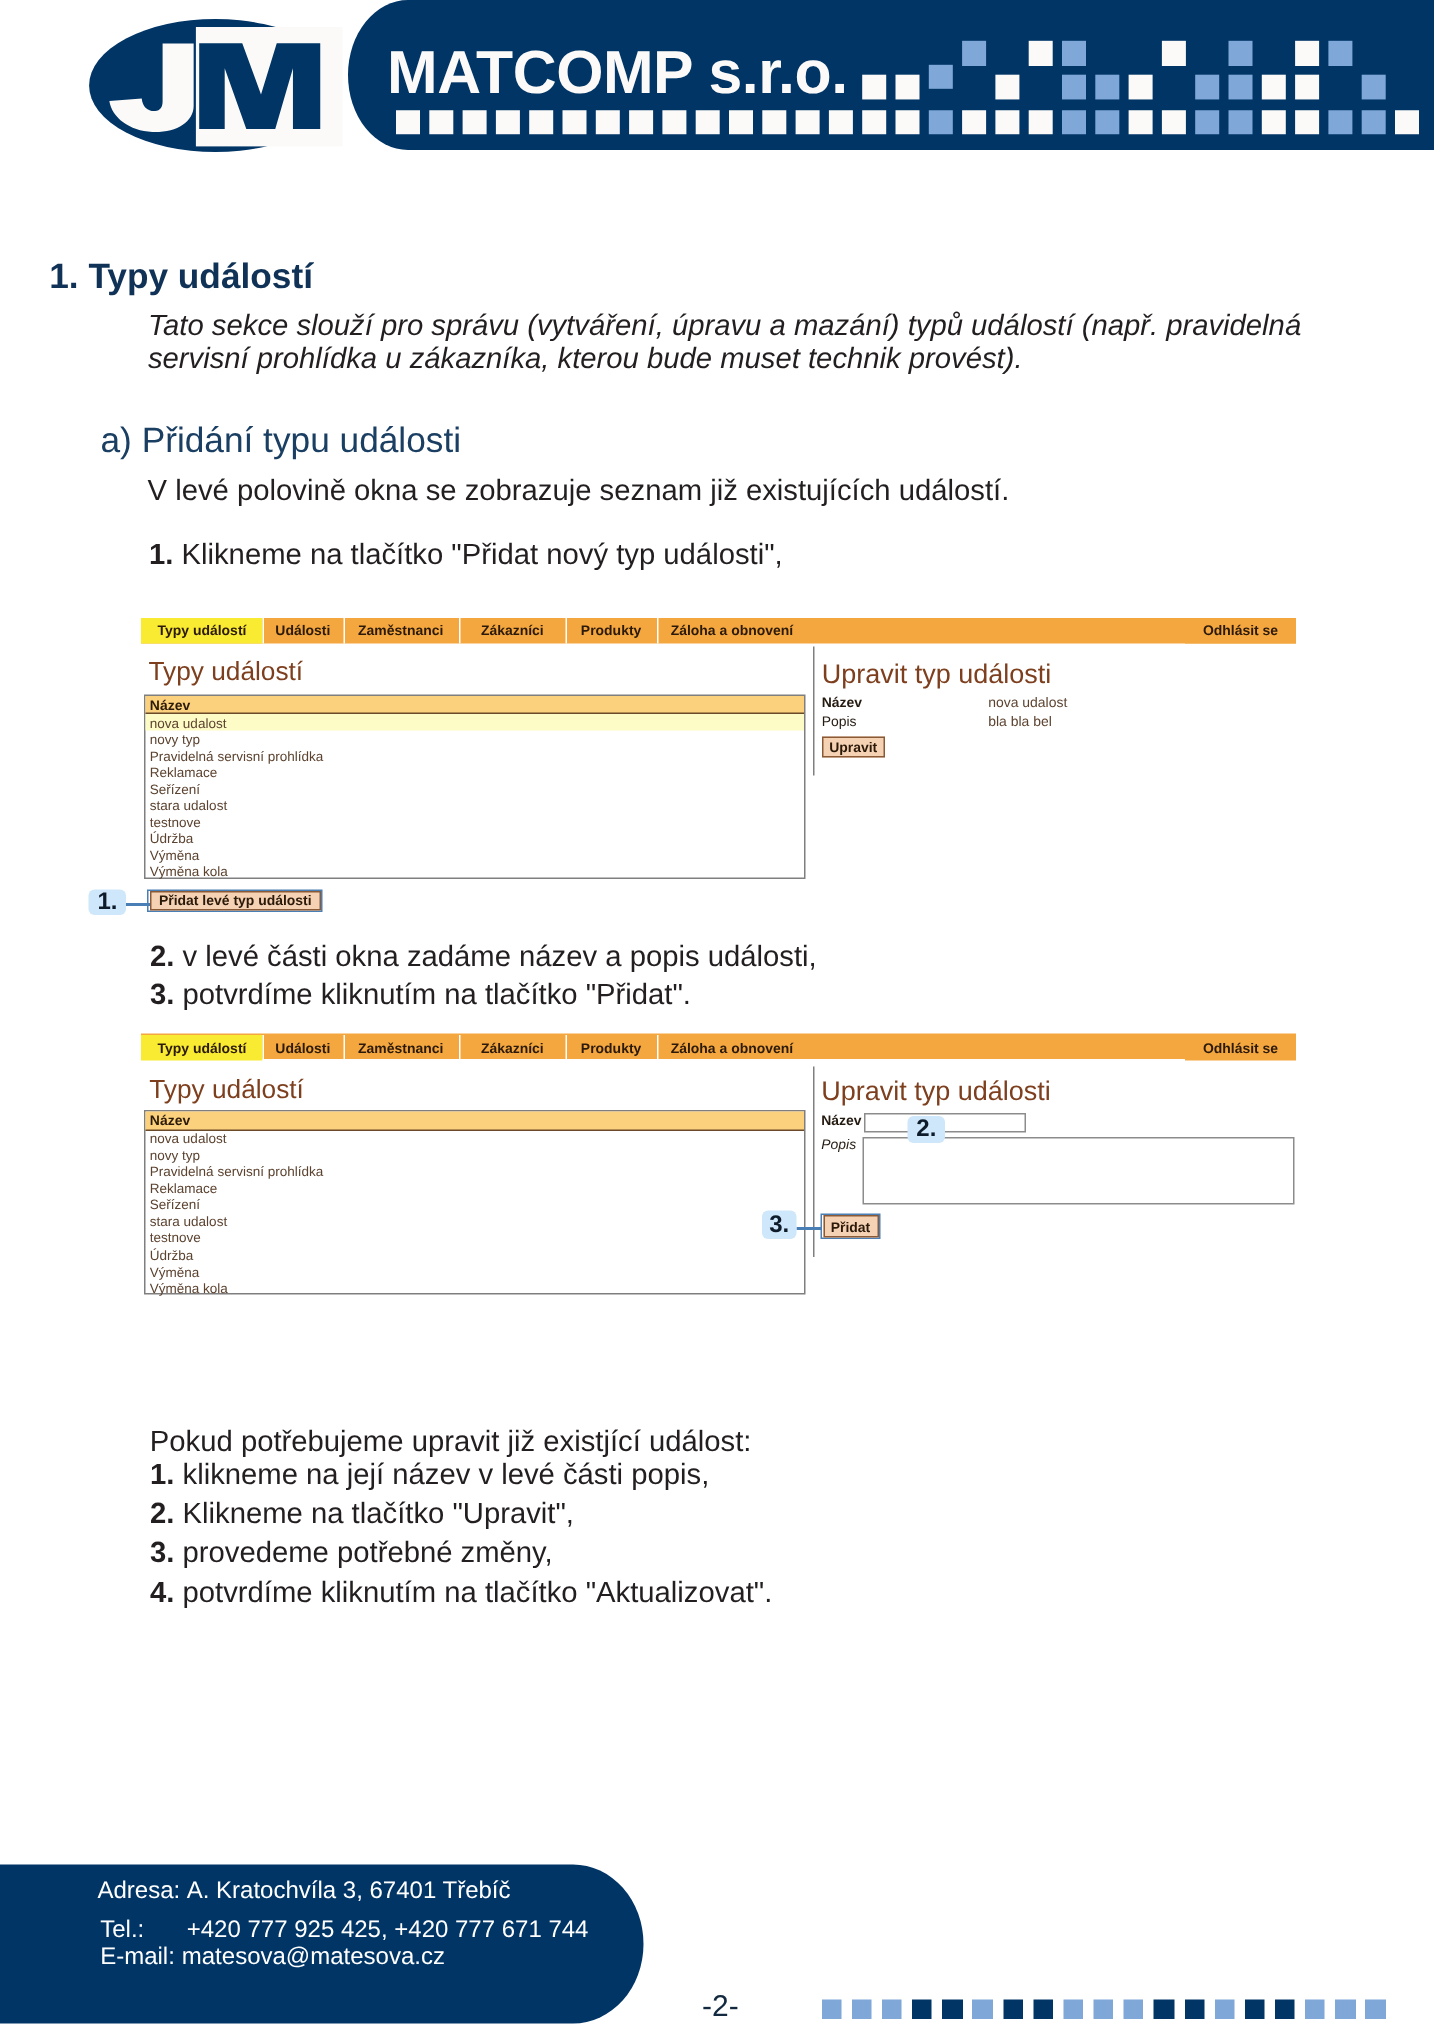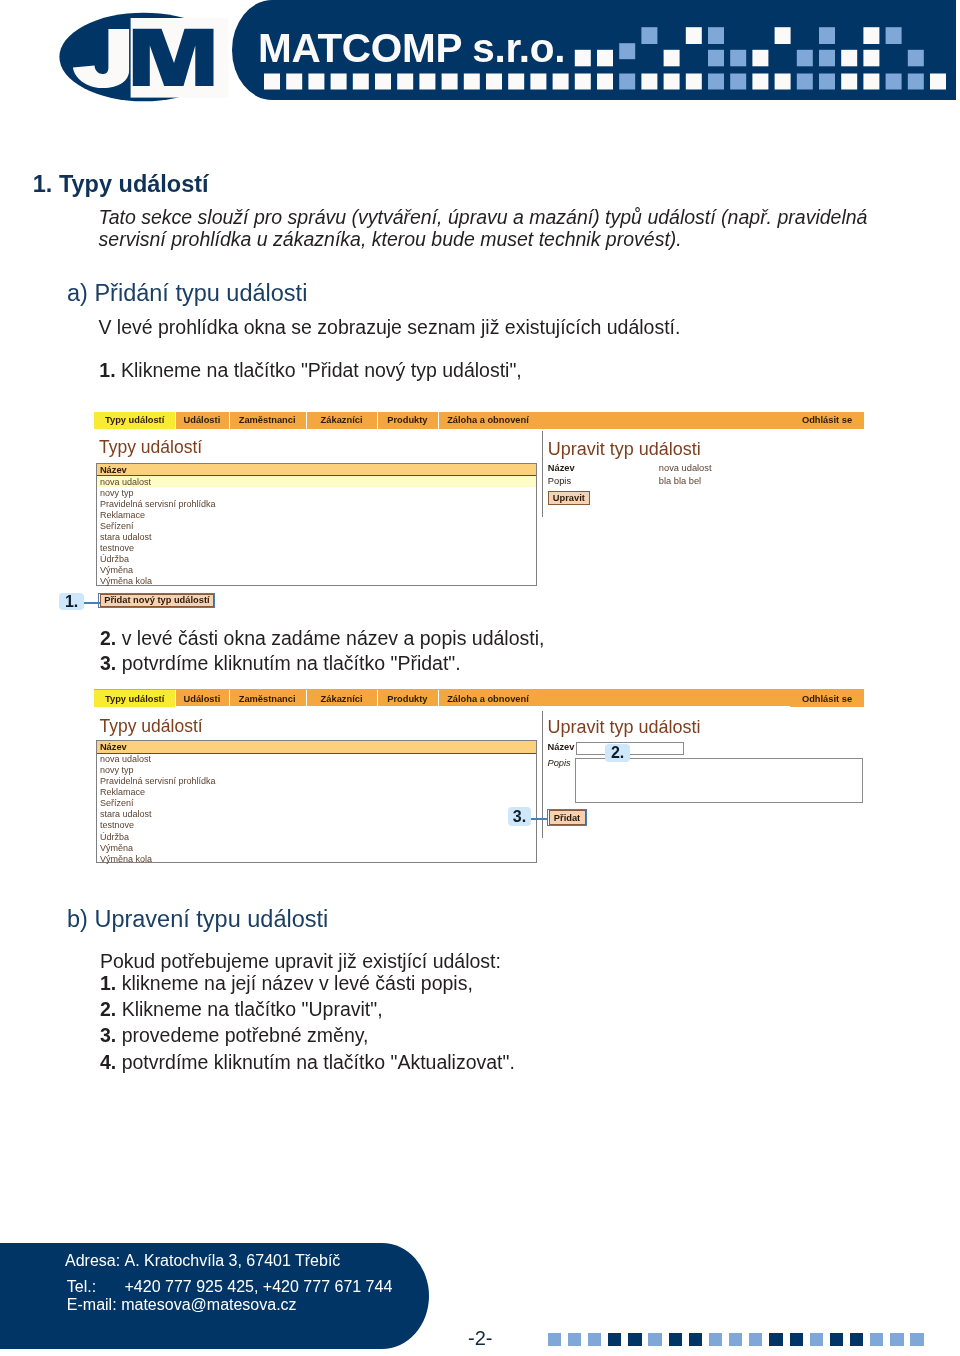--- a/index.html
+++ b/index.html
@@ -139,21 +139,21 @@
     </svg>
     <div class="logo-word">MATCOMP s.r.o.</div>
   </div>
 
   <div class="h1" style="left:32.8px;top:171px;">1. Typy událostí</div>
 
   <div class="p" style="left:98.6px;top:206px;width:795px;font-style:italic;">Tato sekce slouží pro správu (vytváření, úpravu a mazání) typů událostí (např. pravidelná servisní prohlídka u zákazníka, kterou bude muset technik provést).</div>
 
   <div class="h2" style="left:67px;top:280px;">a) Přidání typu události</div>
 
-  <div class="p" style="left:98.4px;top:315.5px;width:795px;">V levé prohlídka okna se zobrazuje seznam již existujících událostí.</div>
+  <div class="p" style="left:98.4px;top:315.5px;width:795px;">V levé polovině okna se zobrazuje seznam již existujících událostí.</div>
 
   <div class="p" style="left:99.3px;top:358.5px;width:795px;">
     <b>1.</b> <span>Klikneme na tlačítko "Přidat nový typ události",</span>
   </div>
 
   <div class="shot" style="left:0;top:0;width:960px;height:1356px;">
     <div class="navbar" style="left:94px;top:411.6px;width:770px;"></div>
     <div class="nav1">
         <div class="navtab active" style="left: 94px; width: 81.3px; top: 411.6px;">Typy událostí</div>
         <div class="navtab" style="left: 175.3px; width: 53.2px; top: 411.6px;">Události</div>
@@ -189,21 +189,21 @@
     <div class="vline" style="left:541.9px;top:430.5px;height:86px;"></div>
     <div class="panel-title" style="left:547.8px;top:439px;">Upravit typ události</div>
     <div class="flabel" style="left:547.8px;top:463px;font-weight:bold;">Název</div>
     <div class="fvalue" style="left:658.8px;top:463px;">nova udalost</div>
     <div class="flabel" style="left:547.8px;top:476px;">Popis</div>
     <div class="fvalue" style="left:658.8px;top:476px;">bla bla bel</div>
     <div class="btn" style="left:547.8px;top:491.3px;width:42px;height:14px;">Upravit</div>
 
     <div class="cline" style="left:84px;top:602px;width:16px;"></div>
     <div class="chl" style="left:98.4px;top:592.7px;width:117px;height:15.6px;"></div>
-    <div class="btn" style="left:100.2px;top:593.7px;width:113.4px;height:13.5px;">Přidat nový typ událostí</div>
+    <div class="btn" style="left:100.2px;top:593.7px;width:113.4px;height:13.5px;">Přidat levé typ události</div>
     <div class="callout" style="left:59px;top:592.7px;width:25.2px;height:17.8px;">1.</div>
   </div>
 
   <div class="p" style="left:100px;top:627px;width:790px;">
     <b>2.</b> <span>v levé části okna zadáme název a popis události,</span>
   </div>
   <div class="p" style="left:100px;top:652px;width:790px;">
     <b>3.</b> <span>potvrdíme kliknutím na tlačítko "Přidat".</span>
   </div>
 
@@ -249,21 +249,20 @@
     <div class="field" style="left:574.9px;top:758.2px;width:288px;height:44.5px;"></div>
 
     <div class="callout" style="left:605.2px;top:744.1px;width:24.8px;height:18.4px;">2.</div>
 
     <div class="cline" style="left:531px;top:818px;width:17px;"></div>
     <div class="chl" style="left:546.9px;top:809.3px;width:39.9px;height:16.7px;"></div>
     <div class="btn" style="left:548.5px;top:810.4px;width:37px;height:14.6px;">Přidat</div>
     <div class="callout" style="left:507.6px;top:807px;width:23.7px;height:19px;">3.</div>
   </div>
 
-  <div class="h2" style="left:67px;top:906px;">b) Upravení typu události</div>
 
   <div class="p" style="left:99.9px;top:949.5px;width:795px;">Pokud potřebujeme upravit již existjící událost:</div>
 
   <div class="steps-b">
       <div class="p" style="left: 100px; top: 971.5px;"><b>1.</b><span> klikneme na její název v levé části popis,</span></div>
       <div class="p" style="left: 100px; top: 997.9px;"><b>2.</b><span> Klikneme na tlačítko "Upravit",</span></div>
       <div class="p" style="left: 100px; top: 1024.3px;"><b>3.</b><span> provedeme potřebné změny,</span></div>
       <div class="p" style="left: 100px; top: 1050.7px;"><b>4.</b><span> potvrdíme kliknutím na tlačítko "Aktualizovat".</span></div>
     </div>
 

